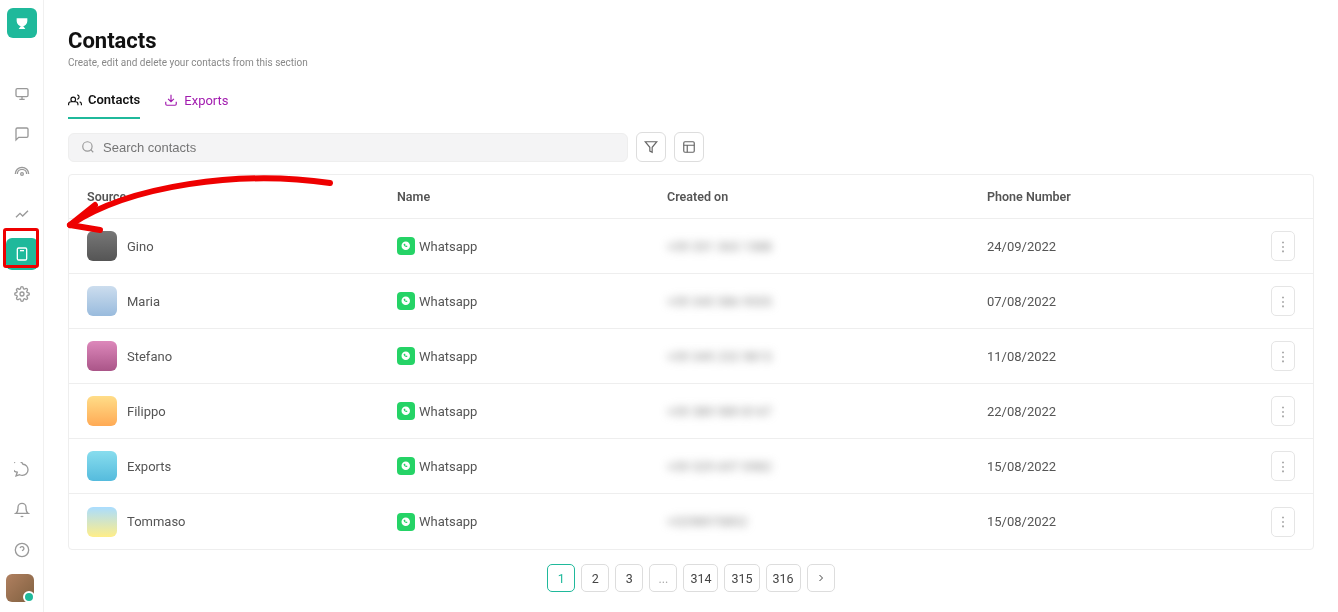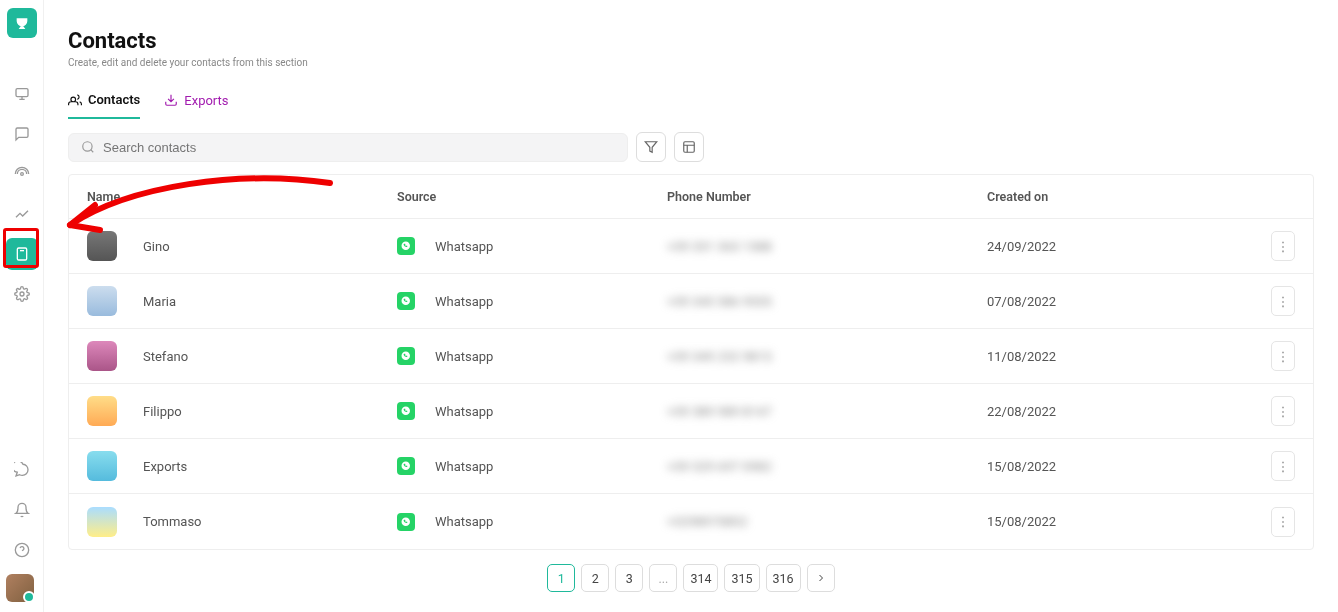--- a/index.html
+++ b/index.html
@@ -28,29 +28,29 @@
   .search svg { width:14px; height:14px; stroke:#999; fill:none; stroke-width:2;}
   .search input { border:0; background:transparent; outline:none; font-size:13px; flex:1; color:#333;}
   .icon-btn { width:30px; height:30px; border:1px solid #ddd; border-radius:6px; display:flex; align-items:center; justify-content:center; cursor:pointer; color:#666;}
   .icon-btn svg { width:14px; height:14px; stroke:currentColor; fill:none; stroke-width:2;}
   
   .table { border:1px solid #eee; border-radius:4px; overflow:hidden;}
   .thead, .trow { display:grid; grid-template-columns: 310px 270px 320px 1fr 60px; align-items:center; padding:0 18px;}
   .thead { height:44px; border-bottom:1px solid #eee; font-size:12.5px; font-weight:600; color:#555;}
   .trow { height:55px; border-bottom:1px solid #eee; font-size:13px; color:#555;}
   .trow:last-child { border-bottom:0;}
-  .name-cell { display:flex; align-items:center; gap:26px;}
+  .name-cell { display:flex; align-items:center; gap:10px;}
   .ava { width:30px; height:30px; border-radius:6px; background:#ccc; }
   .ava.a0{background:linear-gradient(#777,#555);}
   .ava.a1{background:linear-gradient(#cde,#9bd);}
   .ava.a2{background:linear-gradient(#d8b,#a58);}
   .ava.a3{background:linear-gradient(#fd8,#fa5);}
   .ava.a4{background:linear-gradient(#8de,#5bd);}
   .ava.a5{background:linear-gradient(#adf,#fe8);}
-  .src-cell { display:flex; align-items:center; gap:20px;}
+  .src-cell { display:flex; align-items:center; gap:4px;}
   .wa-icon { width:18px; height:18px; background:#25D366; border-radius:4px; display:flex; align-items:center;justify-content:center;}
   .wa-icon svg{width:12px;height:12px;fill:#fff;}
   .phone-cell span { filter:blur(4px); color:#888; font-size:13px;}
   .act-cell { display:flex; justify-content:flex-end;}
   .dots-btn{ width:24px; height:30px; border:1px solid #e5e5e5; border-radius:5px; display:flex; align-items:center; justify-content:center; cursor:pointer; color:#888;}
   
   .pager { display:flex; justify-content:center; gap:6px; padding:14px 0;}
   .pg { min-width:28px; height:28px; padding:0 6px; border:1px solid #ddd; border-radius:5px; display:flex; align-items:center; justify-content:center; font-size:12.5px; cursor:pointer; color:#444;}
   .pg.active { border-color:#1fb99b; color:#1fb99b;}
   .pg.ellipsis{border-color:#ddd; color:#aaa; cursor:default;}
@@ -166,24 +166,24 @@
     <div class="icon-btn">
         <svg viewBox="0 0 24 24">
           <rect x="3" y="3" width="18" height="18" rx="2"></rect>
           <path d="M3 9h18M9 21V9"></path>
         </svg>
       </div>
   </div>
 
   <div class="table">
     <div class="thead">
+      <div>Source</div>
       <div>Name</div>
-      <div>Source</div>
+      <div>Created on</div>
       <div>Phone Number</div>
-      <div>Created on</div>
       <div></div>
     </div>
 
     <div class="trow">
       <div class="name-cell">
           <div class="ava a0"></div>
           <span>Gino</span>
         </div>
       <div class="src-cell">
           <div class="wa-icon">

